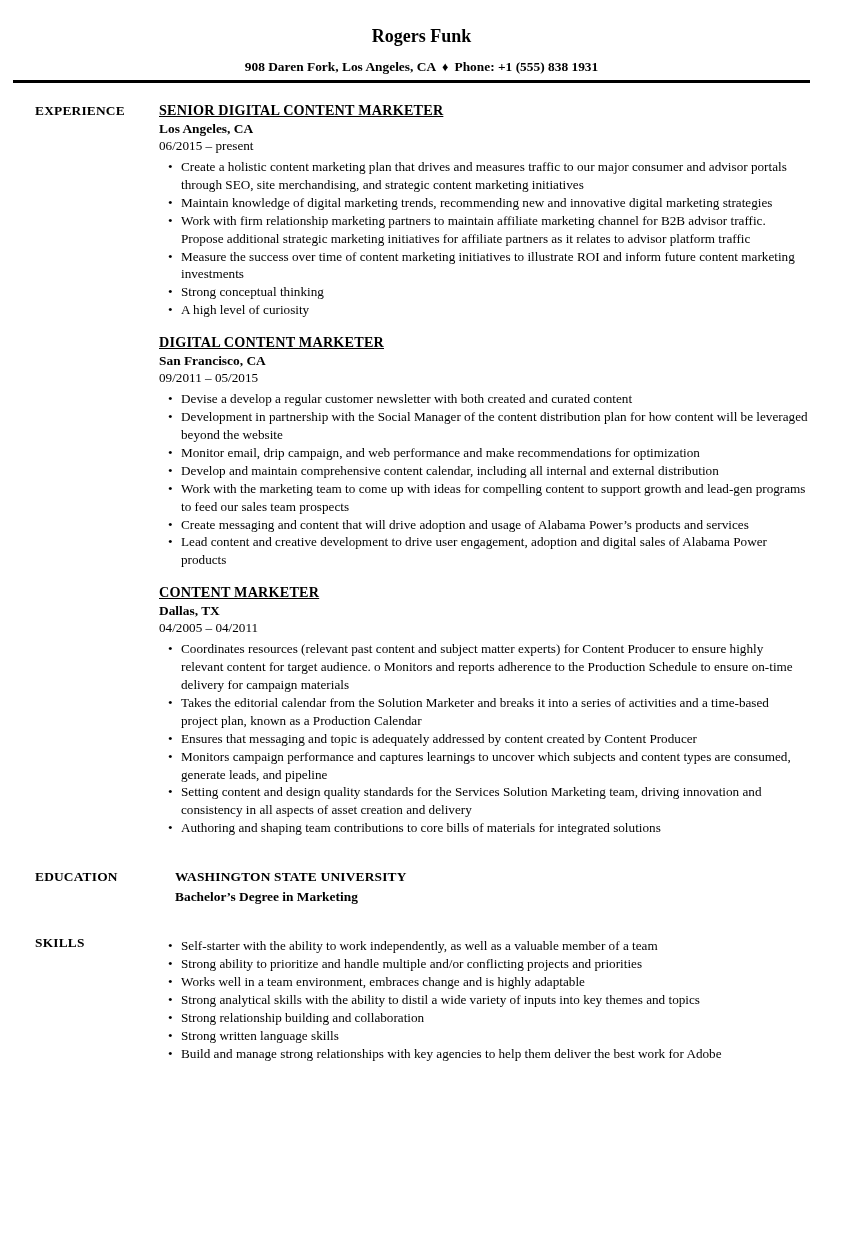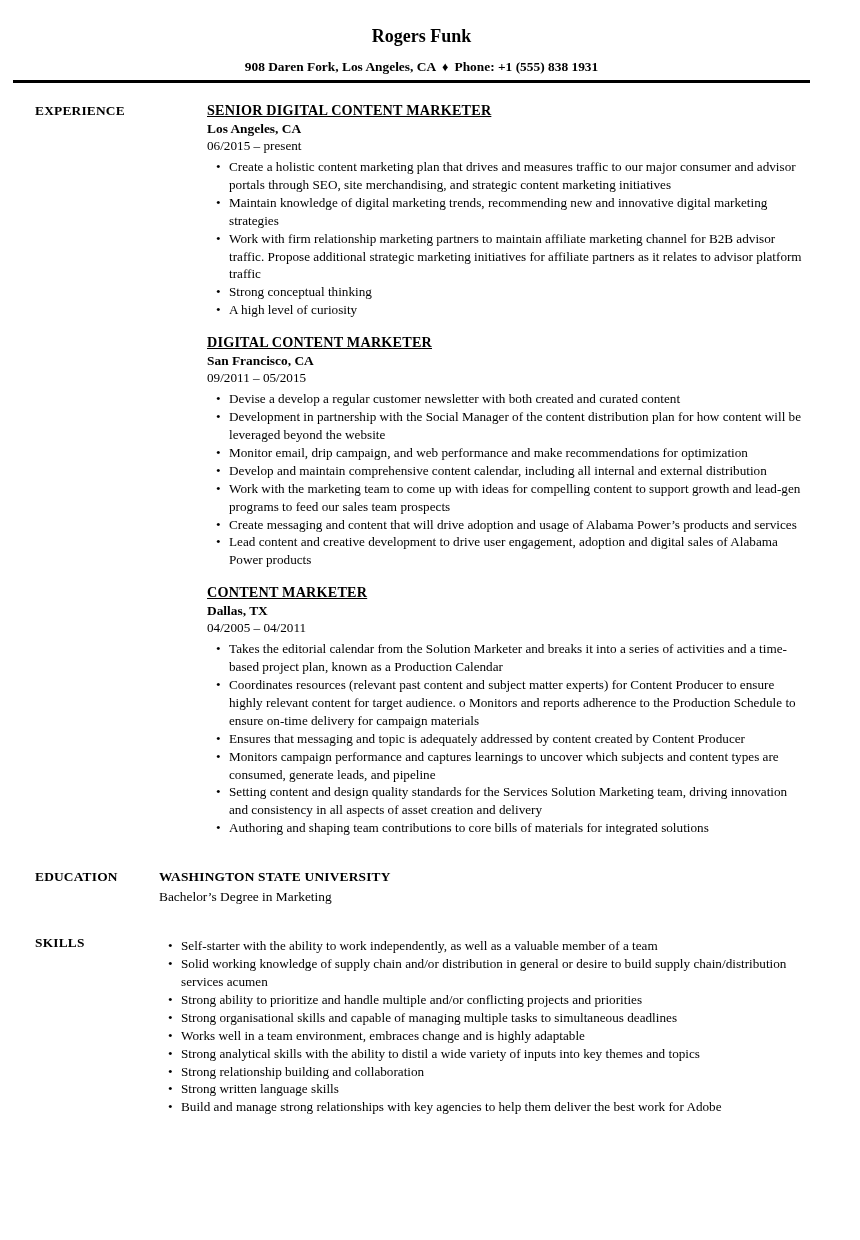--- a/index.html
+++ b/index.html
@@ -36,22 +36,22 @@
   .rule {
     border-top: 3px solid #000;
     margin: 5px -2px 0 -22px;
     height: 0;
   }
   .section {
     display: grid;
     grid-template-columns: 124px 1fr;
     align-items: start;
   }
-  .section-experience { margin-top: 18px; gap: 48px; }
-  .section-education  { margin-top: 30px; }
+  .section-experience { margin-top: 18px; }
+  .section-education  { margin-top: 30px; gap: 16px; }
   .section-skills     { margin-top: 26px; }
   .section-label {
     font-weight: bold;
     font-size: 13.4px;
     line-height: 19px;
     letter-spacing: 0.2px;
   }
   .job + .job { margin-top: 14px; }
   .job-title {
     font-size: 14.2px;
@@ -87,21 +87,21 @@
     top: 0;
   }
   .edu-school {
     font-size: 13.4px;
     font-weight: bold;
     line-height: 20px;
     letter-spacing: 0.2px;
   }
   .edu-degree {
     font-size: 13.4px;
-    font-weight: normal;
+    font-weight: bold;
     line-height: 20px;
   }
 </style>
 </head>
 <body>
 
 <div class="page">
 
   <div class="name">Rogers Funk</div>
 
@@ -116,20 +116,21 @@
     <div class="section-content">
 
       <div class="job">
         <div class="job-title">SENIOR DIGITAL CONTENT MARKETER</div>
         <div class="job-location">Los Angeles, CA</div>
         <div class="job-dates">06/2015 – present</div>
         <ul class="bullets">
             <li>Create a holistic content marketing plan that drives and measures traffic to our major consumer and advisor portals through SEO, site merchandising, and strategic content marketing initiatives</li>
             <li>Maintain knowledge of digital marketing trends, recommending new and innovative digital marketing strategies</li>
             <li>Work with firm relationship marketing partners to maintain affiliate marketing channel for B2B advisor traffic. Propose additional strategic marketing initiatives for affiliate partners as it relates to advisor platform traffic</li>
+            <li>Measure the success over time of content marketing initiatives to illustrate ROI and inform future content marketing investments</li>
             <li>Strong conceptual thinking</li>
             <li>A high level of curiosity</li>
           </ul>
       </div>
 
       <div class="job">
         <div class="job-title">DIGITAL CONTENT MARKETER</div>
         <div class="job-location">San Francisco, CA</div>
         <div class="job-dates">09/2011 – 05/2015</div>
         <ul class="bullets">
@@ -141,22 +142,22 @@
             <li>Create messaging and content that will drive adoption and usage of Alabama Power’s products and services</li>
             <li>Lead content and creative development to drive user engagement, adoption and digital sales of Alabama Power products</li>
           </ul>
       </div>
 
       <div class="job">
         <div class="job-title">CONTENT MARKETER</div>
         <div class="job-location">Dallas, TX</div>
         <div class="job-dates">04/2005 – 04/2011</div>
         <ul class="bullets">
+            <li>Coordinates resources (relevant past content and subject matter experts) for Content Producer to ensure highly relevant content for target audience. o Monitors and reports adherence to the Production Schedule to ensure on-time delivery for campaign materials</li>
             <li>Takes the editorial calendar from the Solution Marketer and breaks it into a series of activities and a time-based project plan, known as a Production Calendar</li>
-            <li>Coordinates resources (relevant past content and subject matter experts) for Content Producer to ensure highly relevant content for target audience. o Monitors and reports adherence to the Production Schedule to ensure on-time delivery for campaign materials</li>
             <li>Ensures that messaging and topic is adequately addressed by content created by Content Producer</li>
             <li>Monitors campaign performance and captures learnings to uncover which subjects and content types are consumed, generate leads, and pipeline</li>
             <li>Setting content and design quality standards for the Services Solution Marketing team, driving innovation and consistency in all aspects of asset creation and delivery</li>
             <li>Authoring and shaping team contributions to core bills of materials for integrated solutions</li>
           </ul>
       </div>
 
     </div>
   </div>
 
@@ -166,23 +167,21 @@
       <div class="edu-school">WASHINGTON STATE UNIVERSITY</div>
       <div class="edu-degree">Bachelor’s Degree in Marketing</div>
     </div>
   </div>
 
   <div class="section section-skills">
     <div class="section-label">SKILLS</div>
     <div class="section-content">
       <ul class="bullets">
           <li>Self-starter with the ability to work independently, as well as a valuable member of a team</li>
-          <li>Solid working knowledge of supply chain and/or distribution in general or desire to build supply chain/distribution services acumen</li>
           <li>Strong ability to prioritize and handle multiple and/or conflicting projects and priorities</li>
-          <li>Strong organisational skills and capable of managing multiple tasks to simultaneous deadlines</li>
           <li>Works well in a team environment, embraces change and is highly adaptable</li>
           <li>Strong analytical skills with the ability to distil a wide variety of inputs into key themes and topics</li>
           <li>Strong relationship building and collaboration</li>
           <li>Strong written language skills</li>
           <li>Build and manage strong relationships with key agencies to help them deliver the best work for Adobe</li>
         </ul>
     </div>
   </div>
 
 </div>

